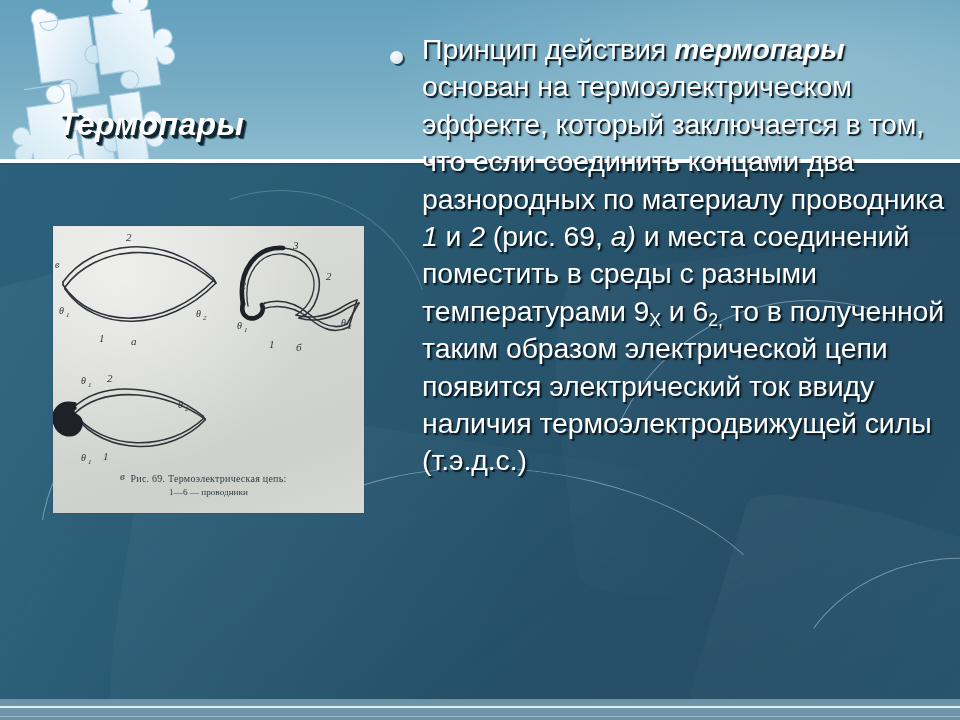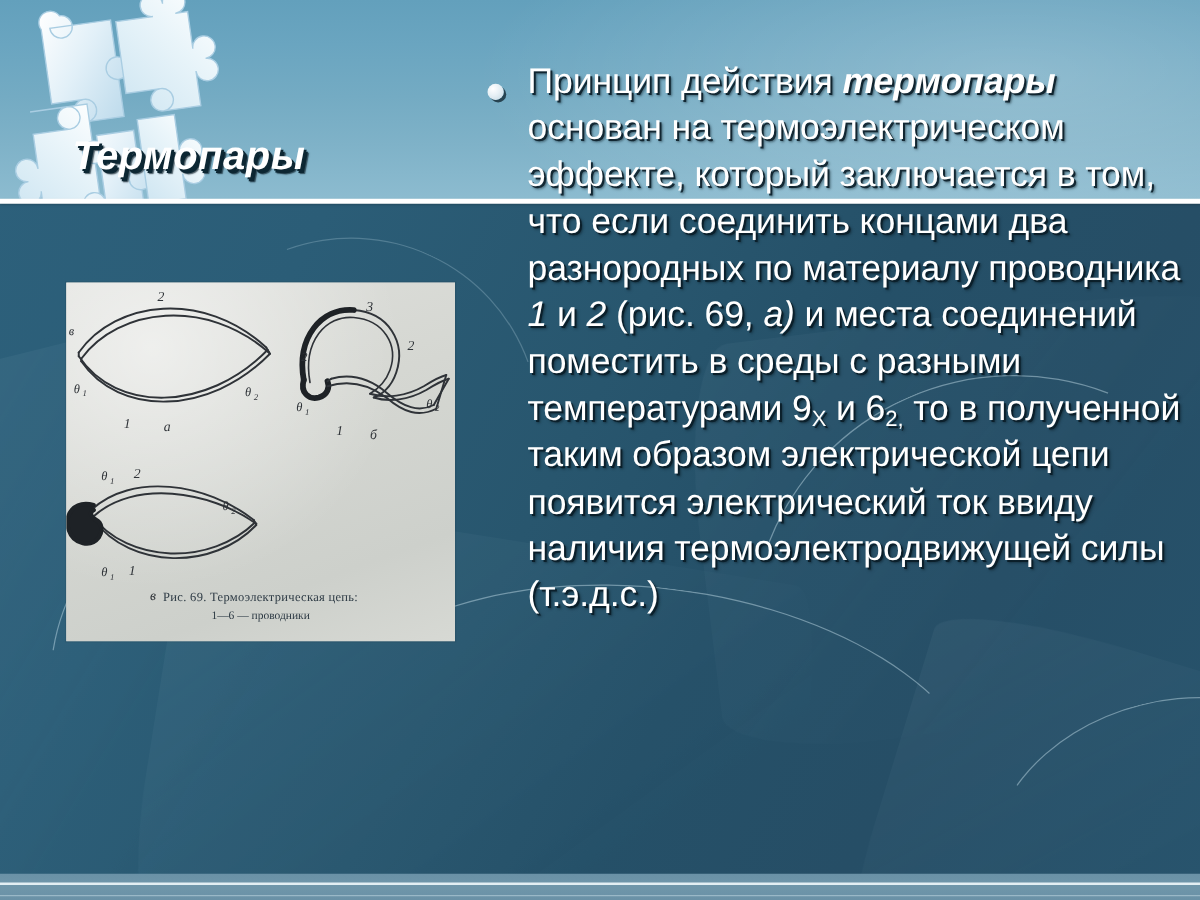--- a/index.html
+++ b/index.html
@@ -131,21 +131,20 @@
   
   .body-block {
     position: absolute;
     left: 386px;
     top: 31px;
     width: 566px;
   }
   .bullet-item {
     position: relative;
     padding-left: 36px;
-    margin-top: 16px;
   }
   .bullet-dot {
     position: absolute;
     left: 4px;
     top: 20px;
     width: 13px;
     height: 13px;
     border-radius: 50%;
     background: radial-gradient(circle at 34% 30%, #ffffff 0%, #e7f0f5 44%, #c3d7e2 100%);
     box-shadow: 2px 2px 0 rgba(8,26,36,.72);

